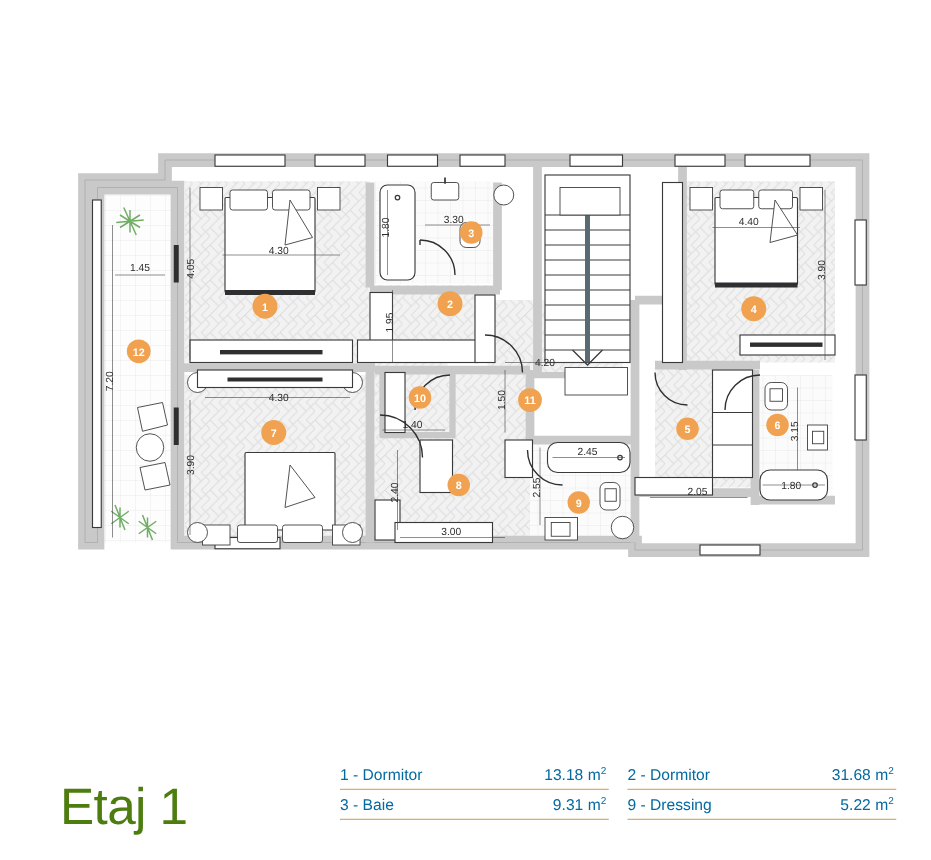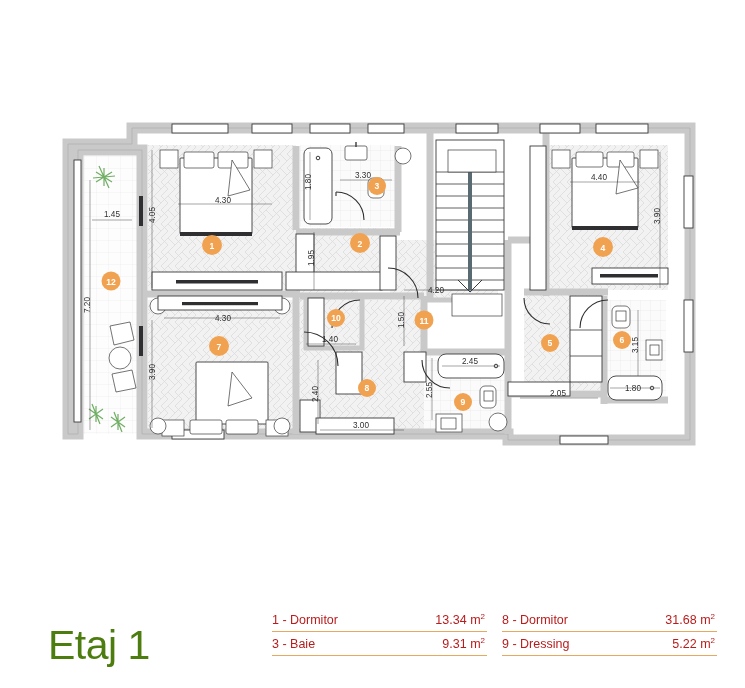--- a/index.html
+++ b/index.html
@@ -19,21 +19,21 @@
     font-size:41px;color:#4d7c0f;letter-spacing:-0.5px;
     font-family:"Liberation Sans", sans-serif;font-weight:400;
   }
   .legend-col{position:absolute;top:48px;}
   #legend-col-left{left:272px;width:215px;}
   #legend-col-right{left:502px;width:215px;}
   .legend-row{
     display:flex;justify-content:space-between;align-items:baseline;
     border-bottom:1px solid #e7a85f;
     padding:4px 2px 4px 0;
-    font-size:12.5px;color:#b91c1c;
+    font-size:12.5px;color:#0369a1;
   }
   .legend-row .lbl{white-space:nowrap;}
   .legend-row .val{white-space:nowrap;}
   .legend-row .val sup{font-size:8px;vertical-align:super;}
 
   
   text{font-family:"Liberation Sans", sans-serif;fill:#2f2f31;}
   .dim{font-size:8.2px;fill:#2f2f31;}
   .dimv{font-size:8.2px;fill:#2f2f31;}
   .marker-txt{font-size:8.6px;fill:#ffffff;font-weight:700;text-anchor:middle;}
@@ -389,31 +389,31 @@
 </svg>
 </div>
 
 <div id="footer">
 
   <div id="floor-title">Etaj 1</div>
 
   <div class="legend-col" id="legend-col-left">
     <div class="legend-row">
       <span class="lbl">1 - Dormitor</span>
-      <span class="val"><span>13.34</span>&nbsp;<span>m</span><sup>2</sup></span>
+      <span class="val"><span>13.18</span>&nbsp;<span>m</span><sup>2</sup></span>
     </div>
     <div class="legend-row">
       <span class="lbl">3 - Baie</span>
       <span class="val"><span>9.31</span>&nbsp;<span>m</span><sup>2</sup></span>
     </div>
   </div>
 
   <div class="legend-col" id="legend-col-right">
     <div class="legend-row">
-      <span class="lbl">8 - Dormitor</span>
+      <span class="lbl">2 - Dormitor</span>
       <span class="val"><span>31.68</span>&nbsp;<span>m</span><sup>2</sup></span>
     </div>
     <div class="legend-row">
       <span class="lbl">9 - Dressing</span>
       <span class="val"><span>5.22</span>&nbsp;<span>m</span><sup>2</sup></span>
     </div>
   </div>
 
 </div>
 

